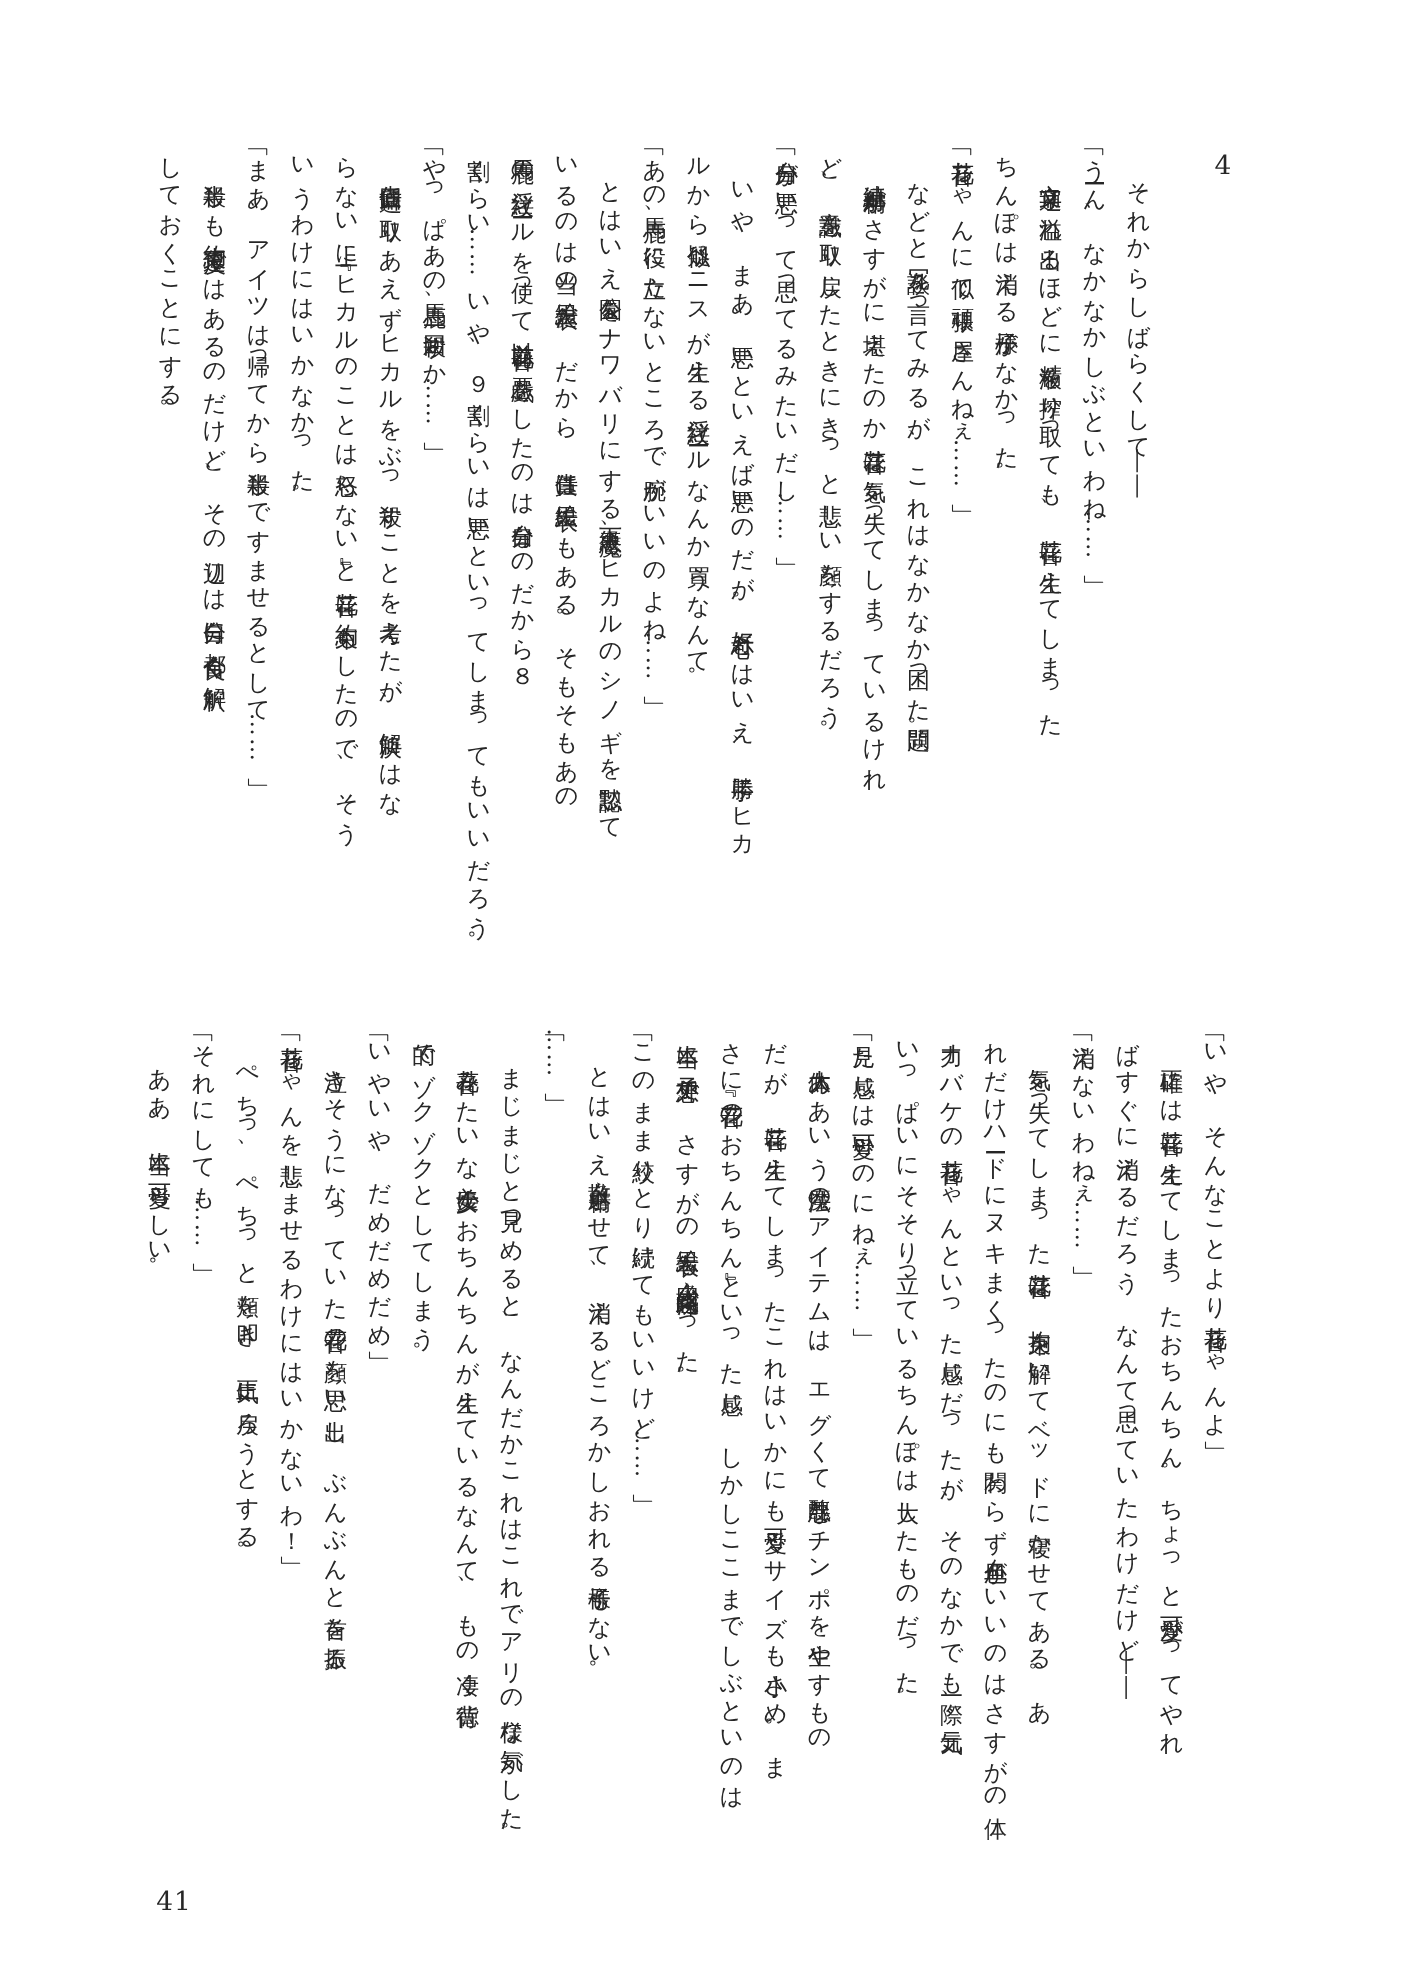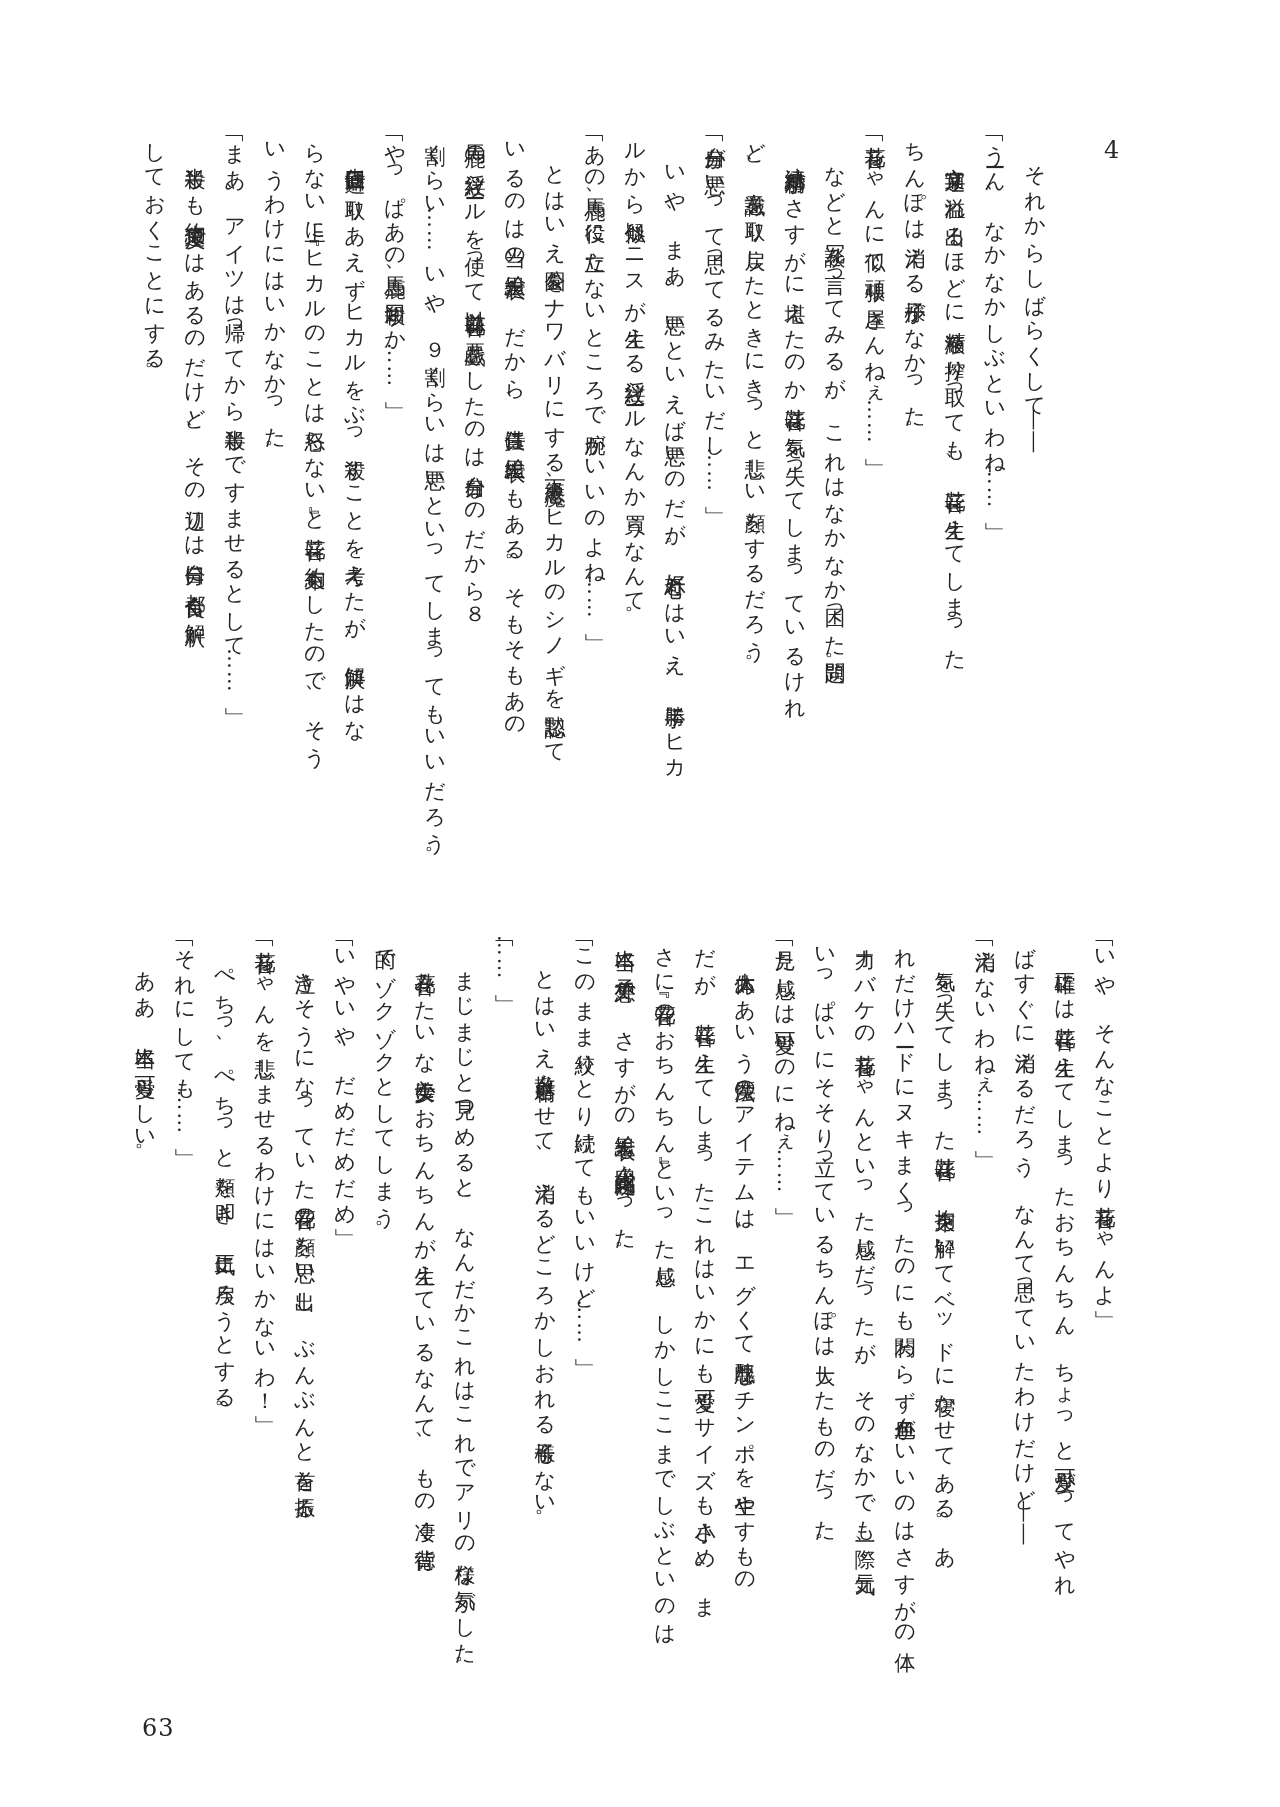--- a/index.html
+++ b/index.html
@@ -109,14 +109,14 @@
       <p class="line indent">花音みたいな美少女におちんちんが生えているなんて、もの凄く背徳</p>
       <p class="line">的でゾクゾクとしてしまう。</p>
       <p class="line">「いやいや、だめだめだめ」</p>
       <p class="line indent">泣きそうになっていた花音の顔を思い出し、ぶんぶんと首を振る。</p>
       <p class="line">「花音ちゃんを悲しませるわけにはいかないわ！」</p>
       <p class="line indent">ぺちっ、ぺちっと頬を叩き、正気に戻ろうとする。</p>
       <p class="line">「それにしても……」</p>
       <p class="line indent">ああ、本当に可愛らしい。</p>
     </div>
 
-  <div class="page-number footer">63</div>
+  <div class="page-number footer">41</div>
 </div>
 
 </body></html>

